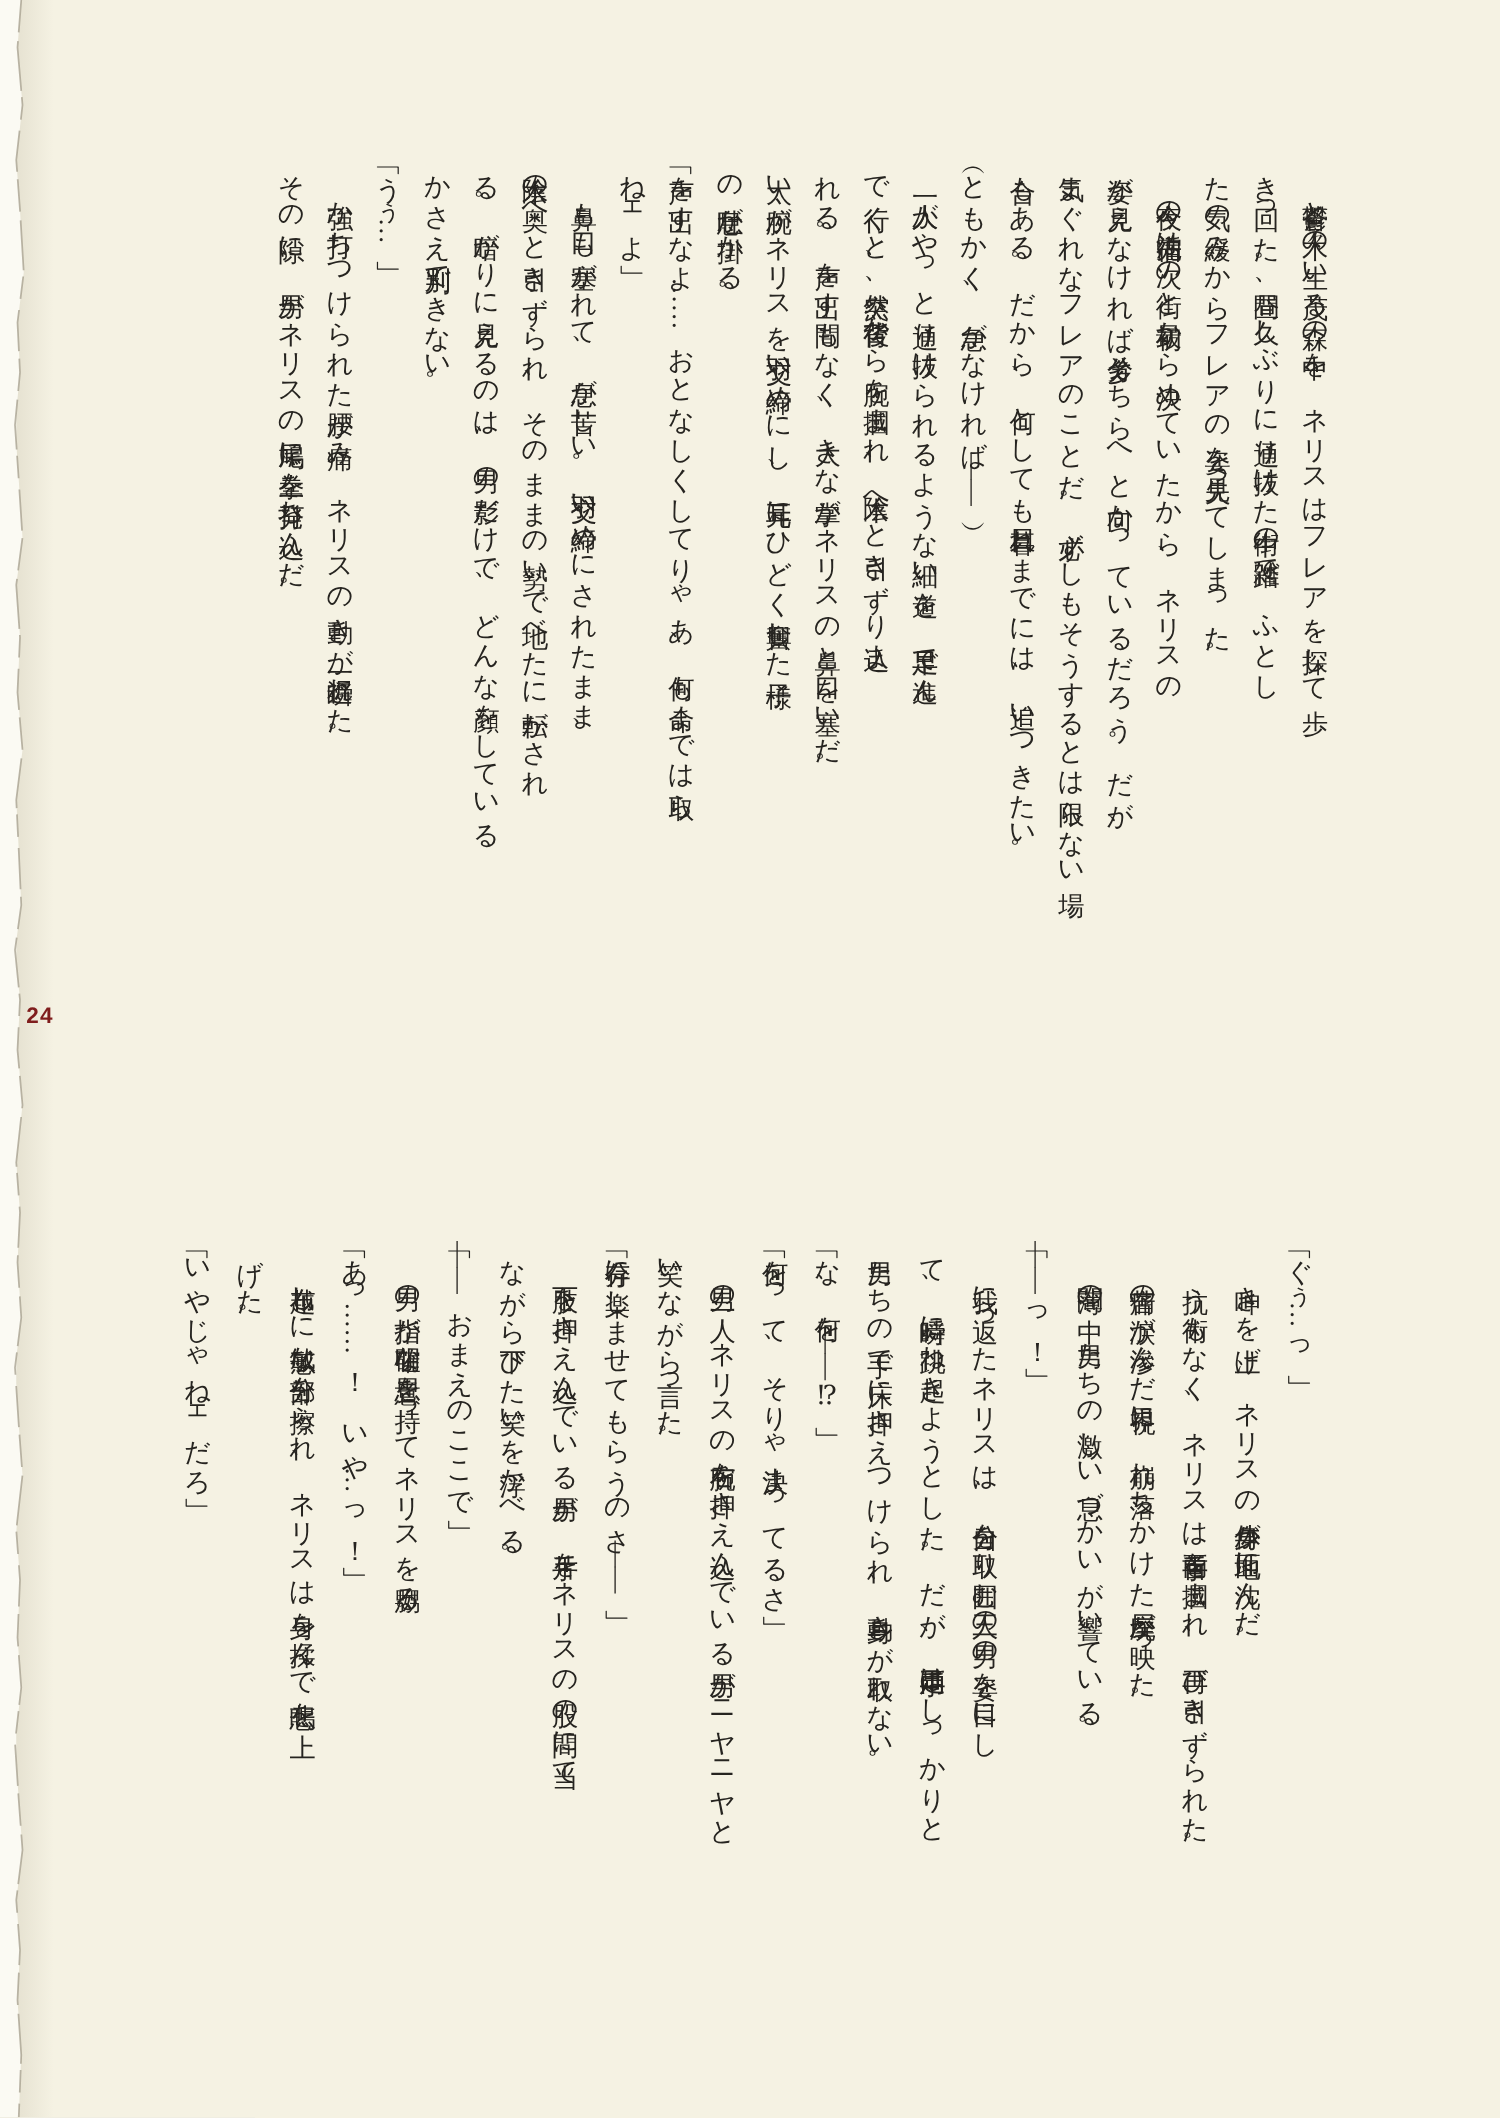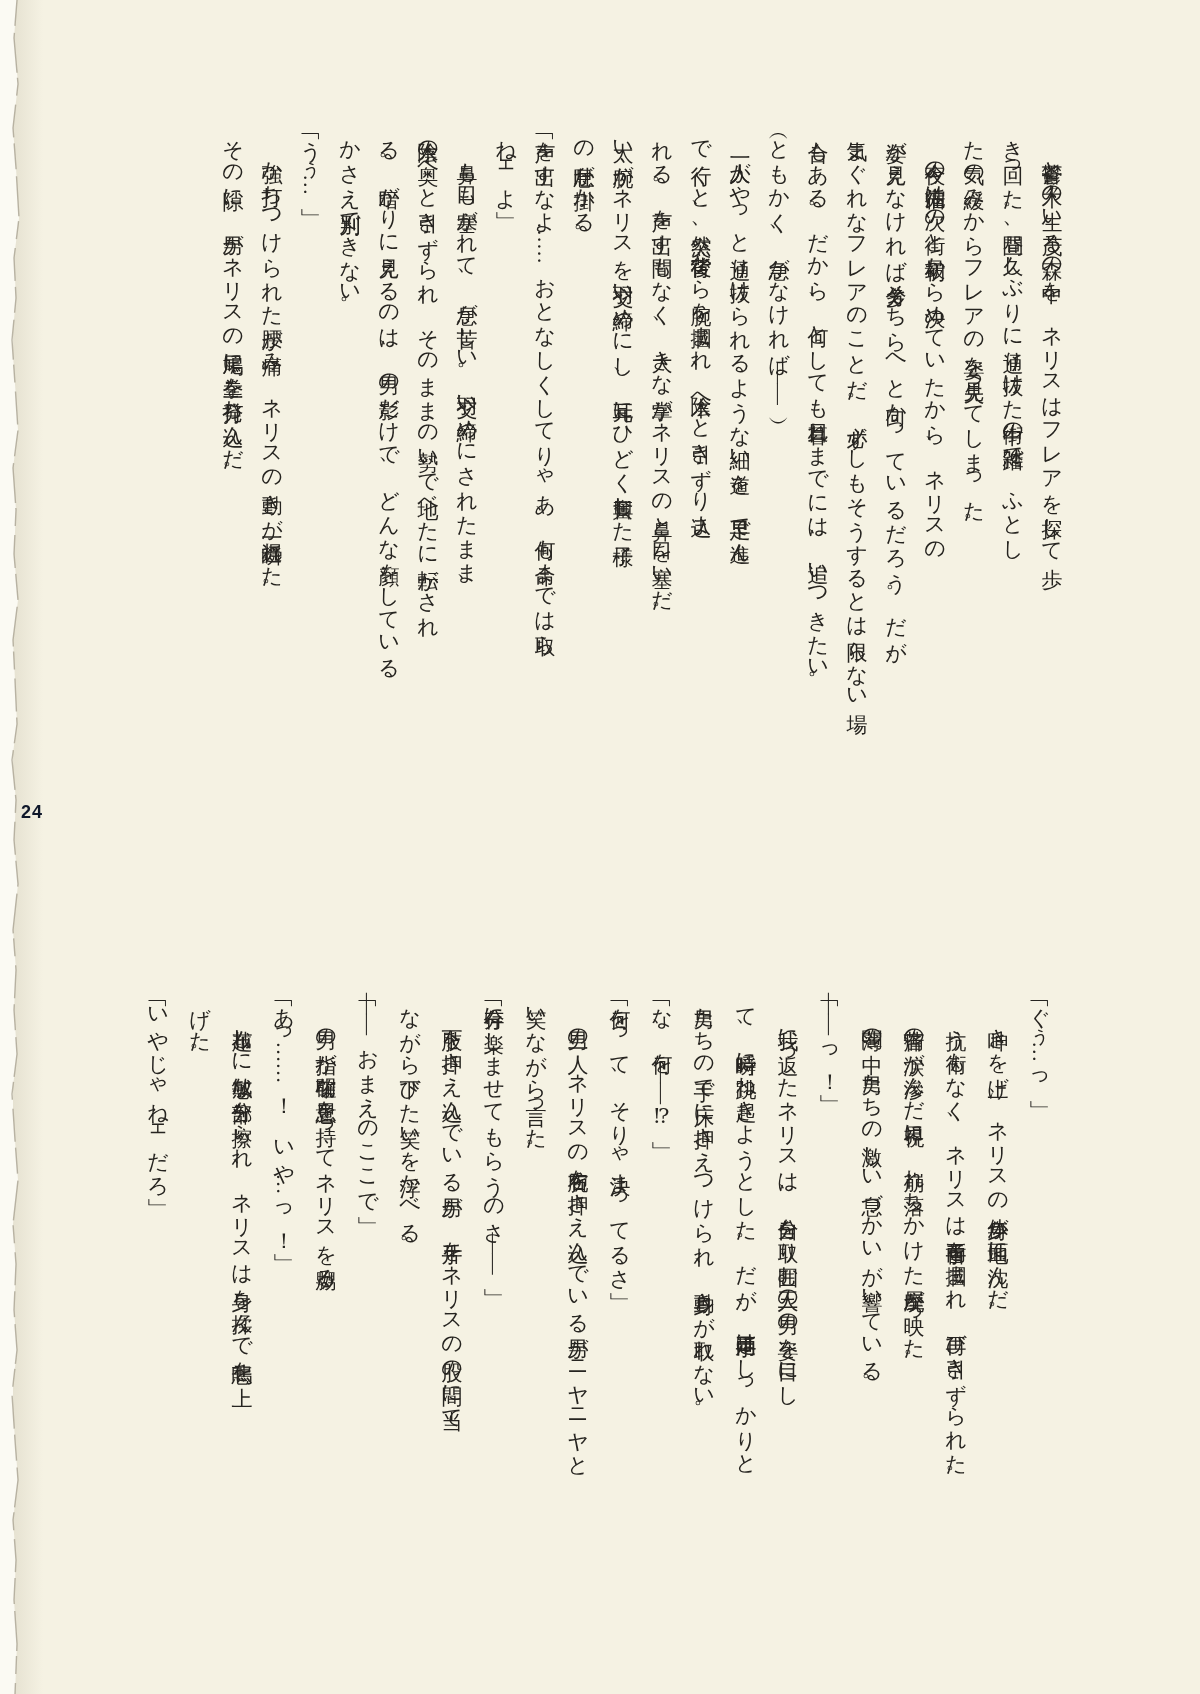--- a/index.html
+++ b/index.html
@@ -39,21 +39,21 @@
     pointer-events: none;
   }
   .page-number {
     position: absolute;
     left: 21px;
     top: 802px;
     font-family: "Liberation Sans", sans-serif;
     font-weight: bold;
     font-size: 18px;
     letter-spacing: 1px;
-    color: #0f172a;
+    color: #7f1d1d;
   }
   .text-block {
     position: absolute;
     writing-mode: vertical-rl;
     text-orientation: mixed;
     color: #262420;
     font-size: 21px;
     font-kerning: none;
   }
   .text-block p {

